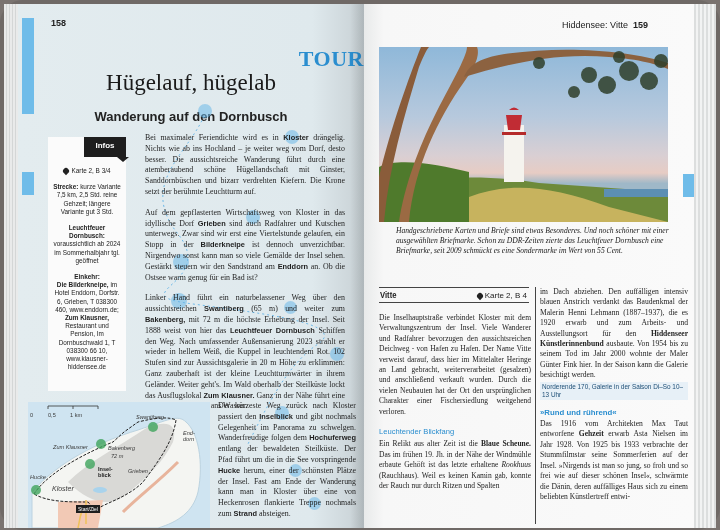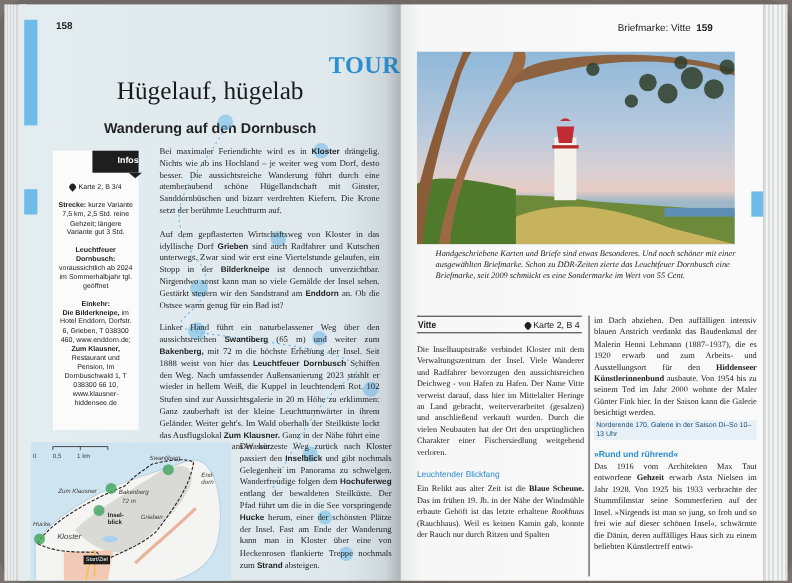--- a/index.html
+++ b/index.html
@@ -25,21 +25,21 @@
   .tour-title { position: absolute; left: 0; width: 346px; top: 66px; text-align: center;
     font-family: "Liberation Serif", serif; font-size: 23px; color: #1a1a1a; }
   .tour-subtitle { position: absolute; left: 0; width: 346px; top: 105px; text-align: center;
     font-family: "Liberation Sans", sans-serif; font-weight: bold; font-size: 13px; color: #222; }
 
   .marker-dot { position: absolute; border-radius: 50%; background: rgba(108,184,232,0.55); }
   .trail-svg { position: absolute; left: 0; top: 0; }
 
   .infobox { position: absolute; left: 30px; top: 133px; width: 78px; height: 254px; background: #fbfbfb; }
   .infobox-header { height: 20px; background: #1e1e1e; color: #fff; font-family: "Liberation Sans", sans-serif;
-    font-weight: bold; font-size: 8px; text-align: right; line-height: 18px; position: relative; margin-left: 36px; }
+    font-weight: bold; font-size: 8px; text-align: center; line-height: 18px; position: relative; margin-left: 36px; }
   .infobox-header::after { content: ""; position: absolute; left: 33px; bottom: -5px; border-left: 6px solid transparent;
     border-right: 6px solid transparent; border-top: 5px solid #1e1e1e; }
   .infobox-body { padding: 10px 4px 4px 4px; font-family: "Liberation Sans", sans-serif; font-size: 6.4px; line-height: 8.2px; color: #222; text-align: center; }
   .infobox-body p { margin-bottom: 8px; }
   .infobox-body b { font-weight: bold; }
   .pin { display: inline-block; width: 6px; height: 6px; border-radius: 50% 50% 50% 0; transform: rotate(-45deg); background: #222; margin-right: 2px; vertical-align: -1px; }
 
   .body-text { position: absolute; font-family: "Liberation Serif", serif; font-size: 7.9px; line-height: 10.8px; color: #1f1f1f; text-align: justify; }
   .body-text p { margin-bottom: 10px; }
   .hl { font-family: "Liberation Sans", sans-serif; font-weight: bold; font-size: 7.4px; }
@@ -151,21 +151,21 @@
       <span class="map-label" style="left:2px;top:72px;">Hucke</span>
       <span class="map-label" style="left:24px;top:83px;font-size:7px;">Kloster</span>
       <span class="map-start" style="left:48px;top:103px;">Start/Ziel</span>
     </div>
   </div>
 
   <div class="gutter-shadow"></div>
 
   <div class="page-right">
     <div class="header-right">
-      <span>Briefmarke: Vitte</span>&nbsp;
+      <span>Hiddensee: Vitte</span>&nbsp;
       <b>159</b>
     </div>
     <div class="thumb-tab" style="left:319px;top:170px;width:11px;height:23px;"></div>
 
     <div class="photo">
       <svg width="289" height="175">
         <path d="M0 140 C 60 128, 110 128, 160 136 L 289 145 L 289 175 L 0 175 Z" fill="#6d8a3a"></path>
         <path d="M90 150 C 130 135, 170 138, 230 160 L 289 175 L 60 175 Z" fill="#c7b35e"></path>
         <rect x="225" y="142" width="64" height="8" fill="#5c8fb3"></rect>
         <path d="M0 120 C 20 110, 60 118, 90 125 L 90 175 L 0 175 Z" fill="#4f7a2c"></path>

